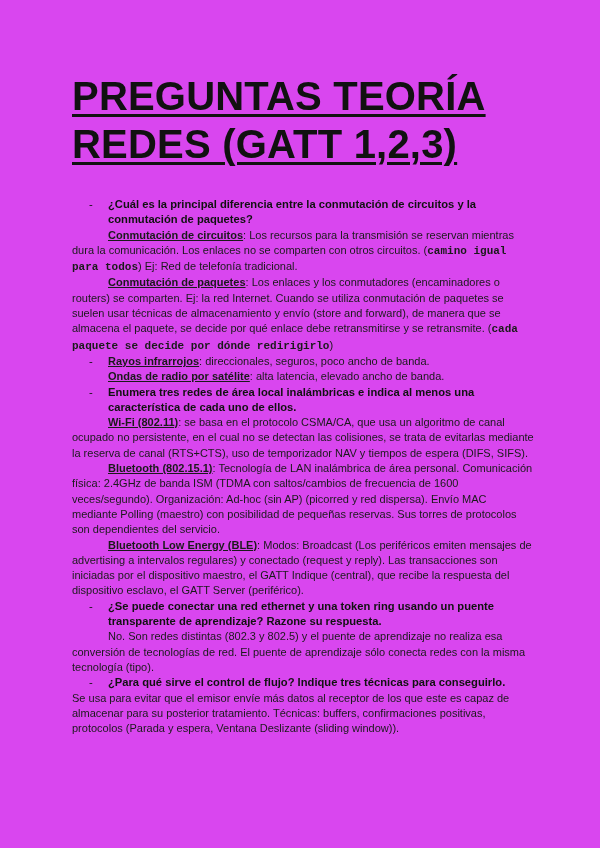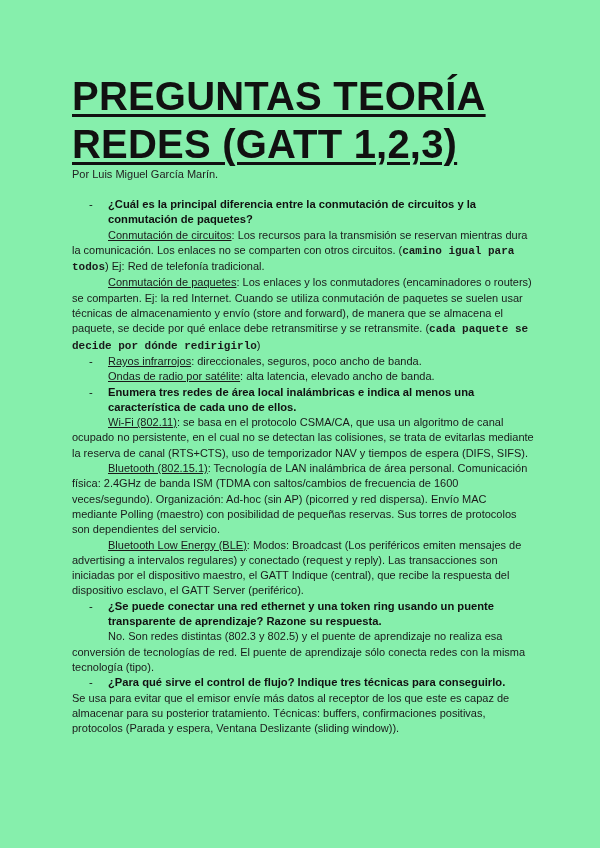--- a/index.html
+++ b/index.html
@@ -1,39 +1,38 @@
 <!DOCTYPE html>
 <html><head>
 <meta charset="utf-8">
 <style>
   html, body { margin: 0; padding: 0; background: #ffffff; }
   body { width: 600px; height: 848px; overflow: hidden; position: relative; font-family: "Liberation Sans", sans-serif; color: #111; }
-  .page { position: absolute; left: 0; top: 0; width: 600px; height: 848px; background: #86efac; }
+  .page { position: absolute; left: 0; top: 0; width: 600px; height: 848px; background: #d946ef; }
   .title { position: absolute; left: 72px; top: 72px; width: 480px; margin: 0; font-family: "Liberation Sans", sans-serif; font-weight: bold; font-size: 40px; line-height: 48px; color: #111; text-decoration: underline; text-decoration-thickness: 3px; text-underline-offset: 4px; letter-spacing: 0.2px; }
   .author { position: absolute; left: 72px; top: 167px; font-size: 11px; line-height: 14px; color: #222; }
   .content { position: absolute; left: 72px; top: 197px; width: 462px; font-size: 11px; line-height: 15.3px; color: #1a1a1a; }
   .q { position: relative; padding-left: 36px; font-weight: bold; color: #111; font-size: 11.2px; }
   .q .bullet { position: absolute; left: 17px; top: 0; font-weight: normal; }
   .p { margin: 0; }
   .indent1 { text-indent: 36px; }
   .sub { padding-left: 36px; }
-  .u { text-decoration: underline; }
+  .u { text-decoration: underline; font-weight: bold; }
   b { font-weight: bold; font-family: Liberation Mono, monospace; }
 </style>
 </head>
 <body>
 
 <div class="page">
 
   <h1 class="title">
     <span>PREGUNTAS TEORÍA</span><br>
     <span>REDES (GATT 1,2,3)</span>
   </h1>
 
-  <div class="author">Por Luis Miguel García Marín.</div>
 
   <div class="content">
 
     <div class="q">
       <span class="bullet">-</span>
       <span>¿Cuál es la principal diferencia entre la conmutación de circuitos y la conmutación de paquetes?</span>
     </div>
     <p class="p indent1">
       <span class="u">Conmutación de circuitos</span><span>: Los recursos para la transmisión se reservan mientras dura la comunicación. Los enlaces no se comparten con otros circuitos. (</span><b>camino igual para todos</b><span>) Ej: Red de telefonía tradicional.</span>
     </p>

